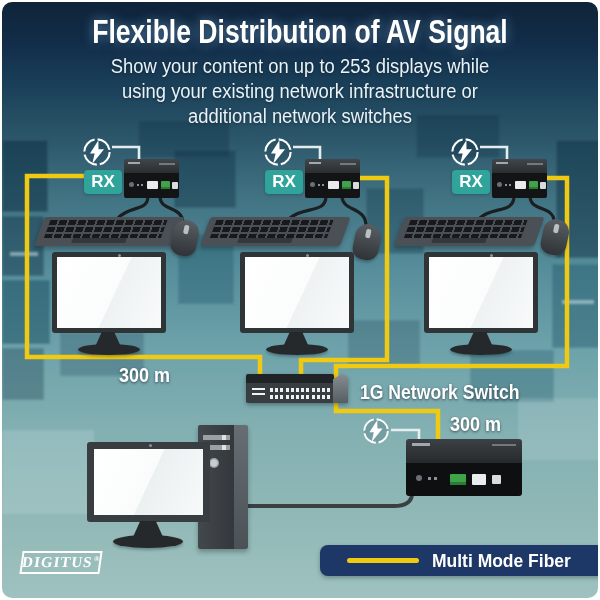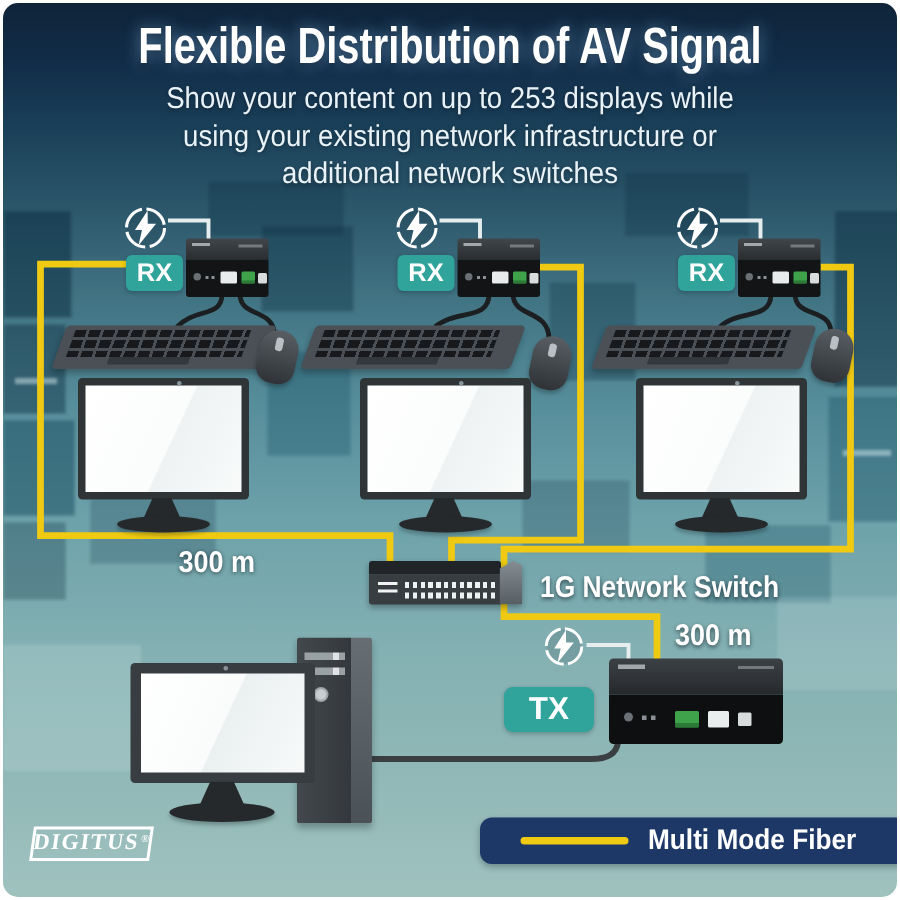--- a/index.html
+++ b/index.html
@@ -292,21 +292,20 @@
       </div>
     <div class="dfront">
         <i class="jack"></i>
         <i class="d1"></i>
         <i class="d2"></i>
         <i class="grn"></i>
         <i class="usb"></i>
         <i class="usb2"></i>
       </div>
   </div>
-  <div class="badge tx" style="left:334px;top:456px">TX</div>
 
   <div class="tower">
     <div class="tside"></div>
     <div class="tfront">
         <i class="bay"></i>
         <i class="bay bay2"></i>
         <i class="pwrbtn"></i>
       </div>
   </div>
   <div class="monpc" style="left:85px;top:440px">

